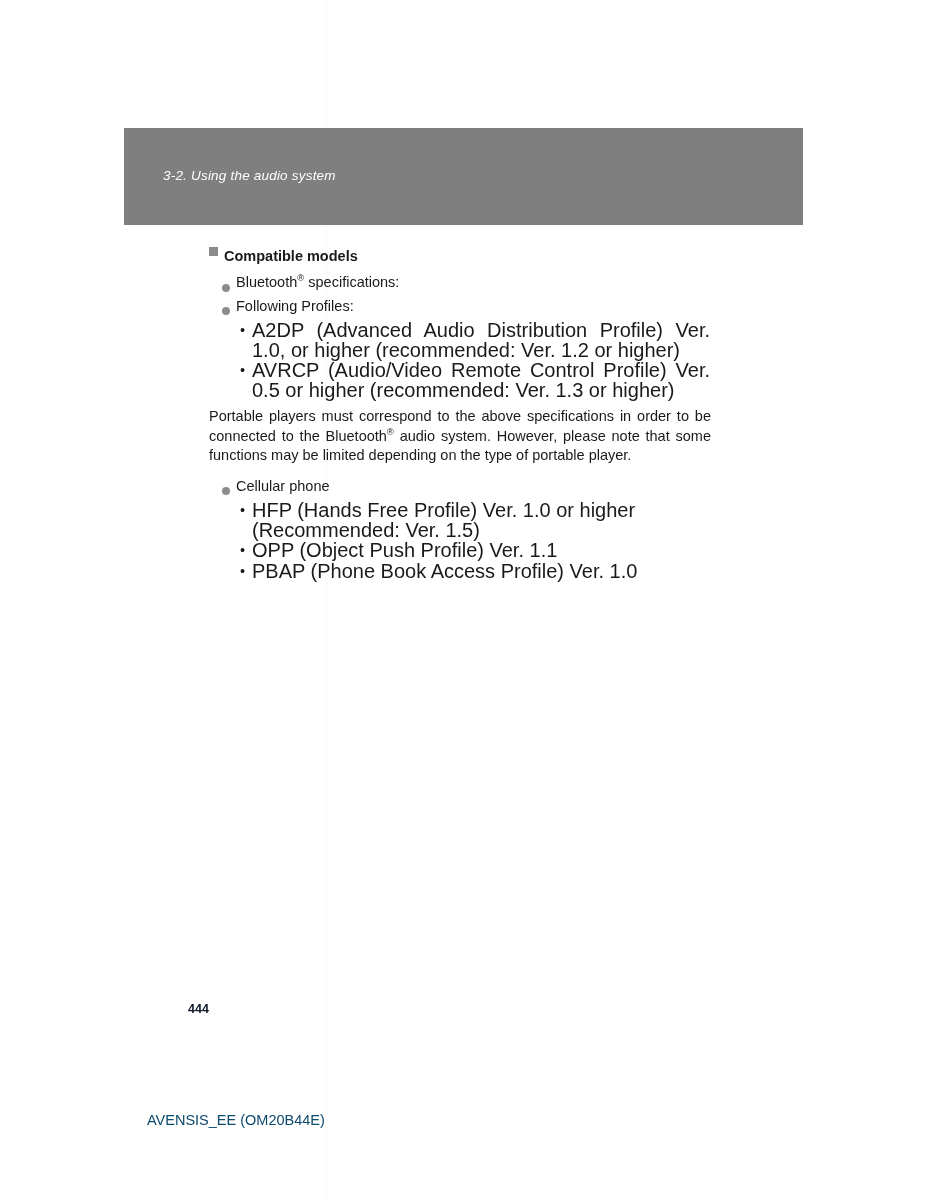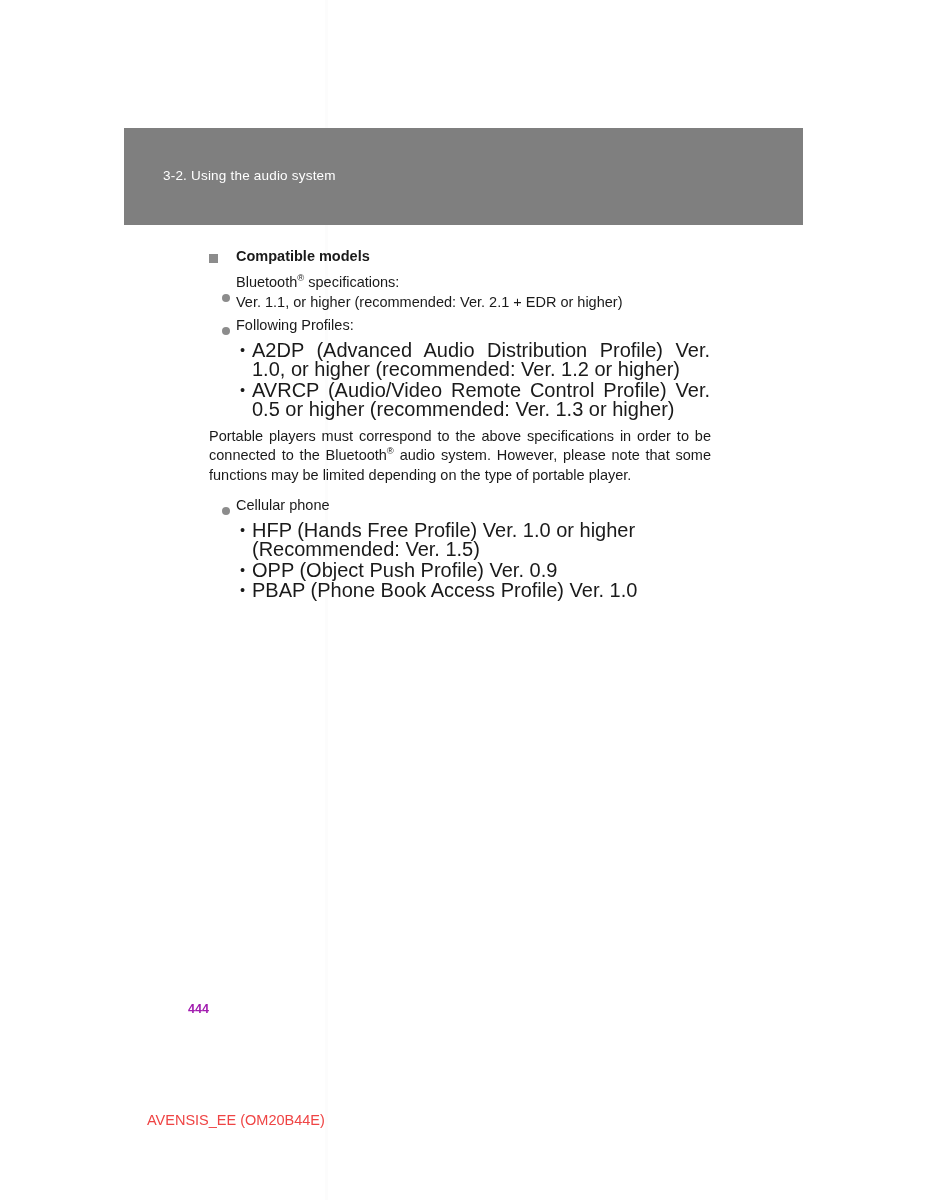--- a/index.html
+++ b/index.html
@@ -36,38 +36,38 @@
     background: #7f7f7f;
   }
   .header-title {
     position: absolute;
     left: 39px;
     top: 40px;
     font-size: 13.5px;
     color: #ffffff;
     letter-spacing: 0.2px;
     white-space: nowrap;
+    font-style: italic;
   }
 
   
   .content {
     position: absolute;
     left: 209px;
     top: 248px;
     width: 502px;
   }
 
   
   .section-heading {
     display: flex;
-    align-items: flex-end;
+    align-items: flex-start;
     font-size: 14.5px;
     font-weight: bold;
     margin: 0 0 9px 0;
-    gap: 12px;
   }
   .sq-marker {
     display: inline-block;
     width: 9px;
     height: 9px;
     background: #8c8c8c;
     margin-right: 6px;
     flex: 0 0 auto;
     position: relative;
     top: -1px;
@@ -148,28 +148,28 @@
     height: 11px;
   }
 
   
   .page-number {
     position: absolute;
     left: 188px;
     top: 1002px;
     font-size: 12.5px;
     font-weight: bold;
-    color: #a21caf;
+    color: #0f172a;
   }
   .doc-code {
     position: absolute;
     left: 147px;
     top: 1112px;
     font-size: 14.5px;
-    color: #ef4444;
+    color: #0c4a6e;
     white-space: nowrap;
   }
 </style>
 </head>
 <body>
 
 <div class="scan-seam"></div>
 
 <div class="header-band">
   <div class="header-title">3-2. Using the audio system</div>
@@ -179,21 +179,20 @@
 
   <div class="section-heading">
     <span class="sq-marker"></span>
     <span>Compatible models</span>
   </div>
 
   <div class="round-item">
     <span class="rd-marker"></span>
     <span class="rd-text">
       <span>Bluetooth</span><sup>®</sup><span> specifications:</span>
-      <span class="sub-line">Ver. 1.1, or higher (recommended: Ver. 2.1 + EDR or higher)</span>
     </span>
   </div>
 
   <div class="round-item">
     <span class="rd-marker"></span>
     <span class="rd-text">Following Profiles:</span>
   </div>
 
   <ul class="dot-list">
     <li class="dot-item">
@@ -215,21 +214,21 @@
     <span class="rd-text">Cellular phone</span>
   </div>
 
   <ul class="dot-list">
     <li class="dot-item">
       <span class="dot-marker">•</span>
       <span class="dot-text">HFP (Hands Free Profile) Ver. 1.0 or higher (Recommended: Ver. 1.5)</span>
     </li>
     <li class="dot-item">
       <span class="dot-marker">•</span>
-      <span class="dot-text">OPP (Object Push Profile) Ver. 0.9</span>
+      <span class="dot-text">OPP (Object Push Profile) Ver. 1.1</span>
     </li>
     <li class="dot-item">
       <span class="dot-marker">•</span>
       <span class="dot-text">PBAP (Phone Book Access Profile) Ver. 1.0</span>
     </li>
   </ul>
 
 </div>
 
 <div class="page-number">444</div>

